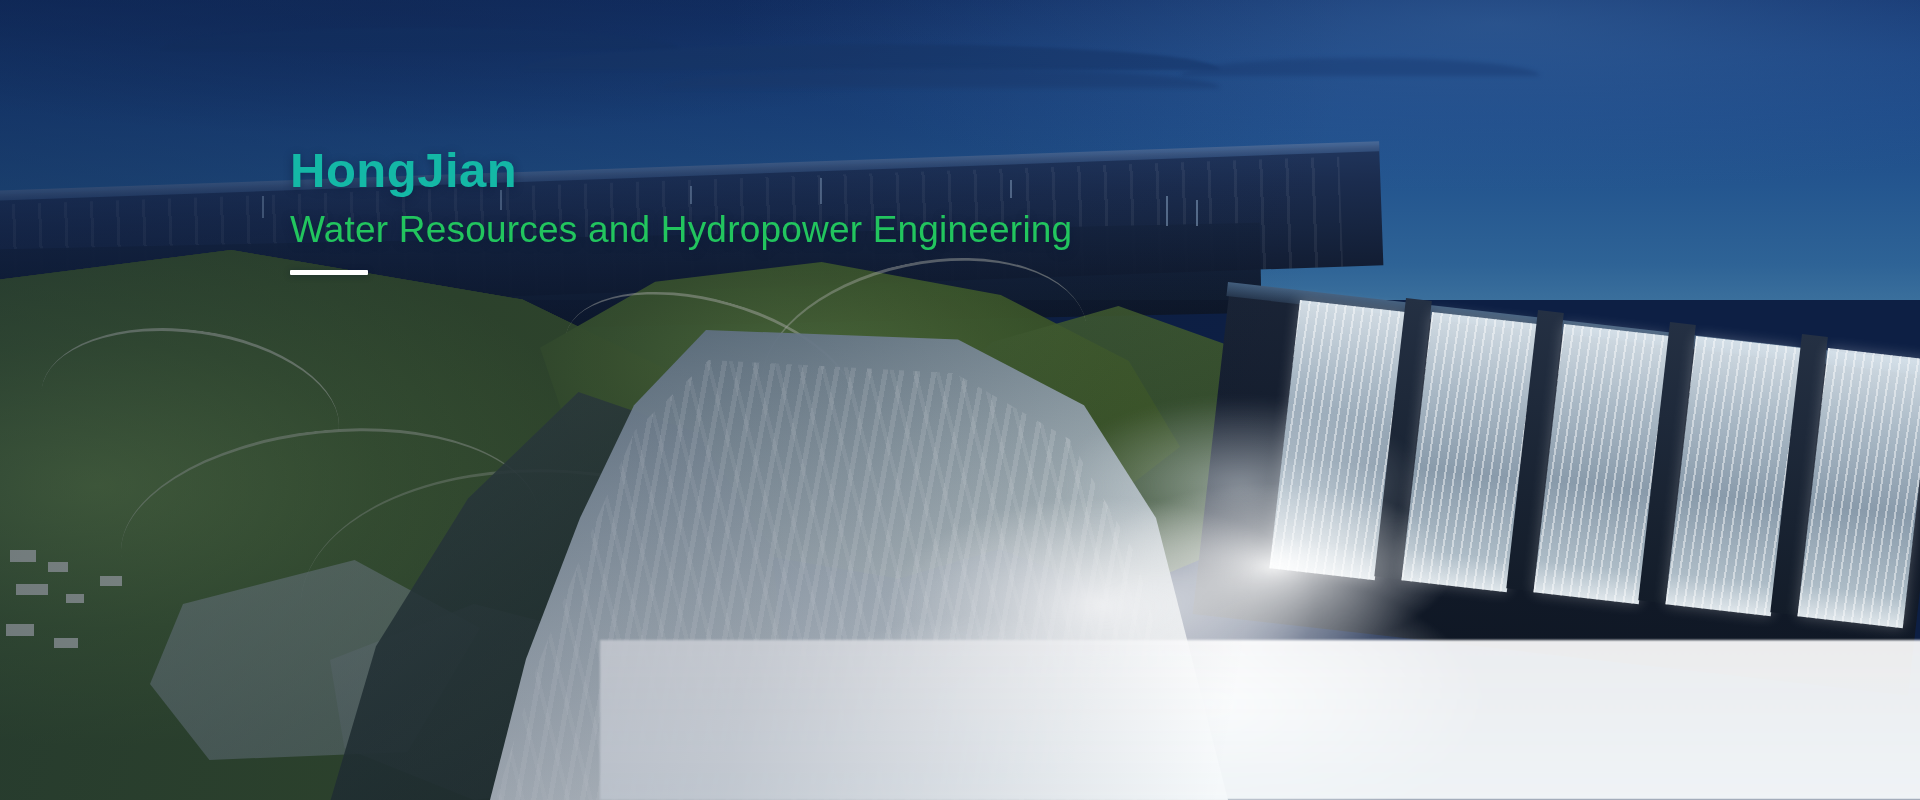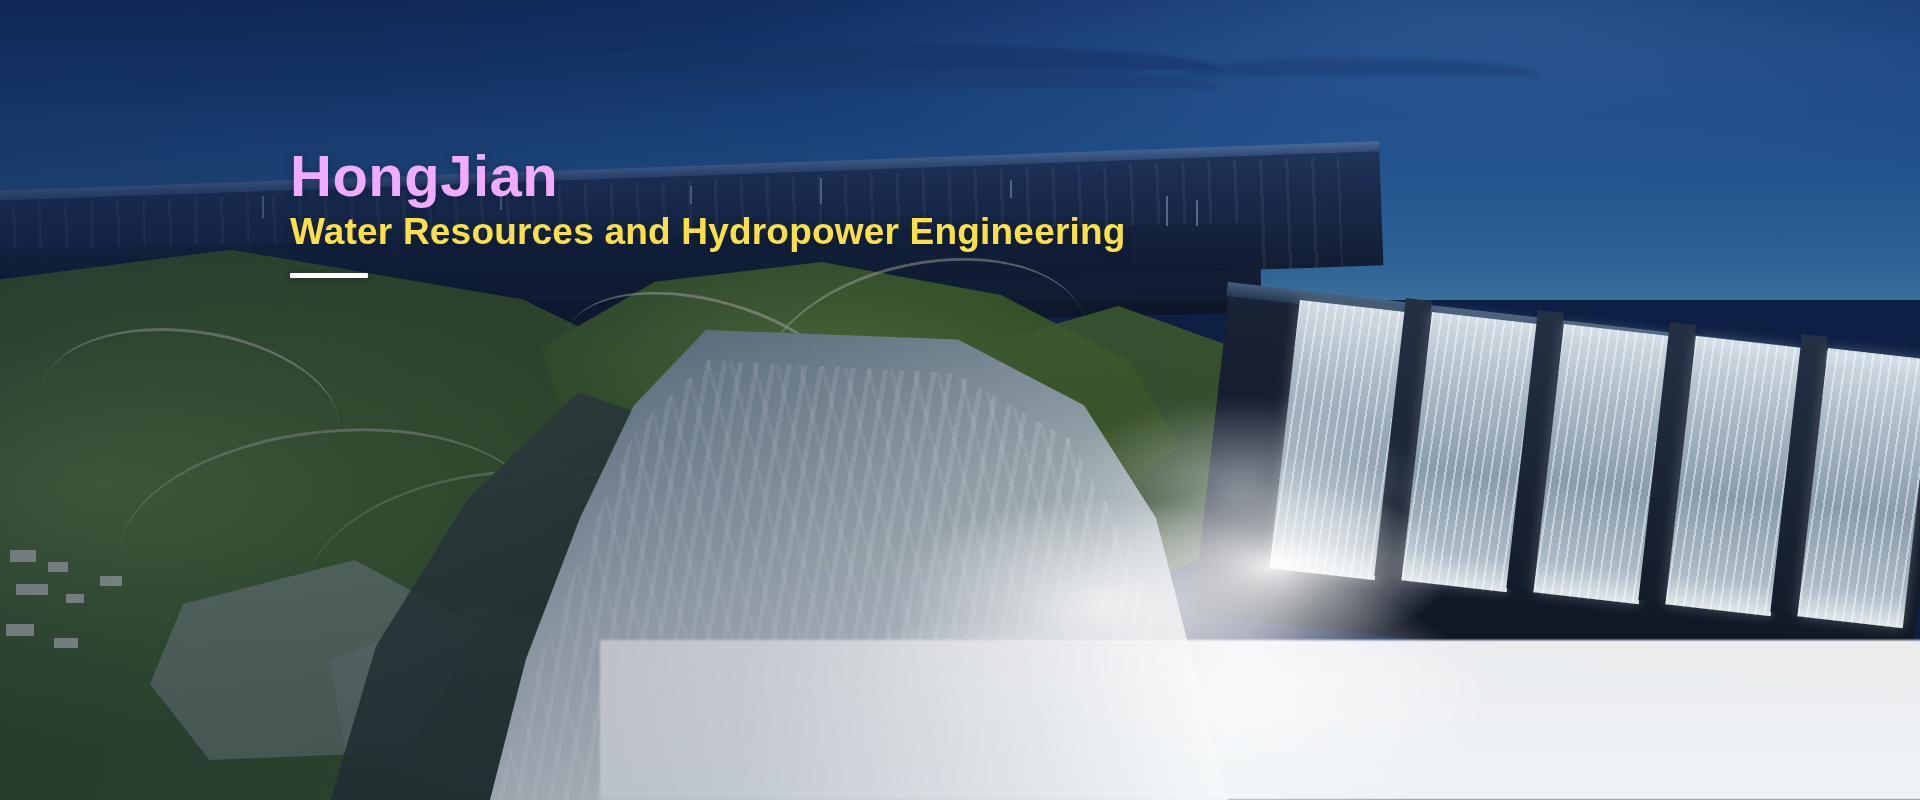--- a/index.html
+++ b/index.html
@@ -235,26 +235,27 @@
   .scrim {
     position:absolute; inset:0;
     background:linear-gradient(100deg, rgba(10,26,58,.42) 0%, rgba(10,26,58,.22) 42%, rgba(10,26,58,0) 66%);
   }
 
   
   .hero-copy {
     position:absolute; left:290px; top:142px; width:1000px;
   }
   .brand {
-    font-size:58px; font-weight:bold; color:#f0abfc;
+    font-size:49px; font-weight:bold; color:#14b8a6;
     letter-spacing:.5px; line-height:1.18;
     text-shadow:0 2px 10px rgba(0,20,50,.45);
   }
   .tagline-en {
-    font-size:37px; font-weight:700; color:#fde047;
+    margin-top:8px;
+    font-size:37px; font-weight:400; color:#22c55e;
     letter-spacing:.2px; line-height:1.2;
     text-shadow:0 2px 10px rgba(0,20,50,.45);
   }
   .slogan {
     font-size:47px; font-weight:400; color:#ffffff;
     line-height:1.42; letter-spacing:1px;
     text-shadow:0 2px 12px rgba(0,20,50,.5);
   }
   .slogan-line { white-space:nowrap; }
   .gold { color:#f0b429; }

